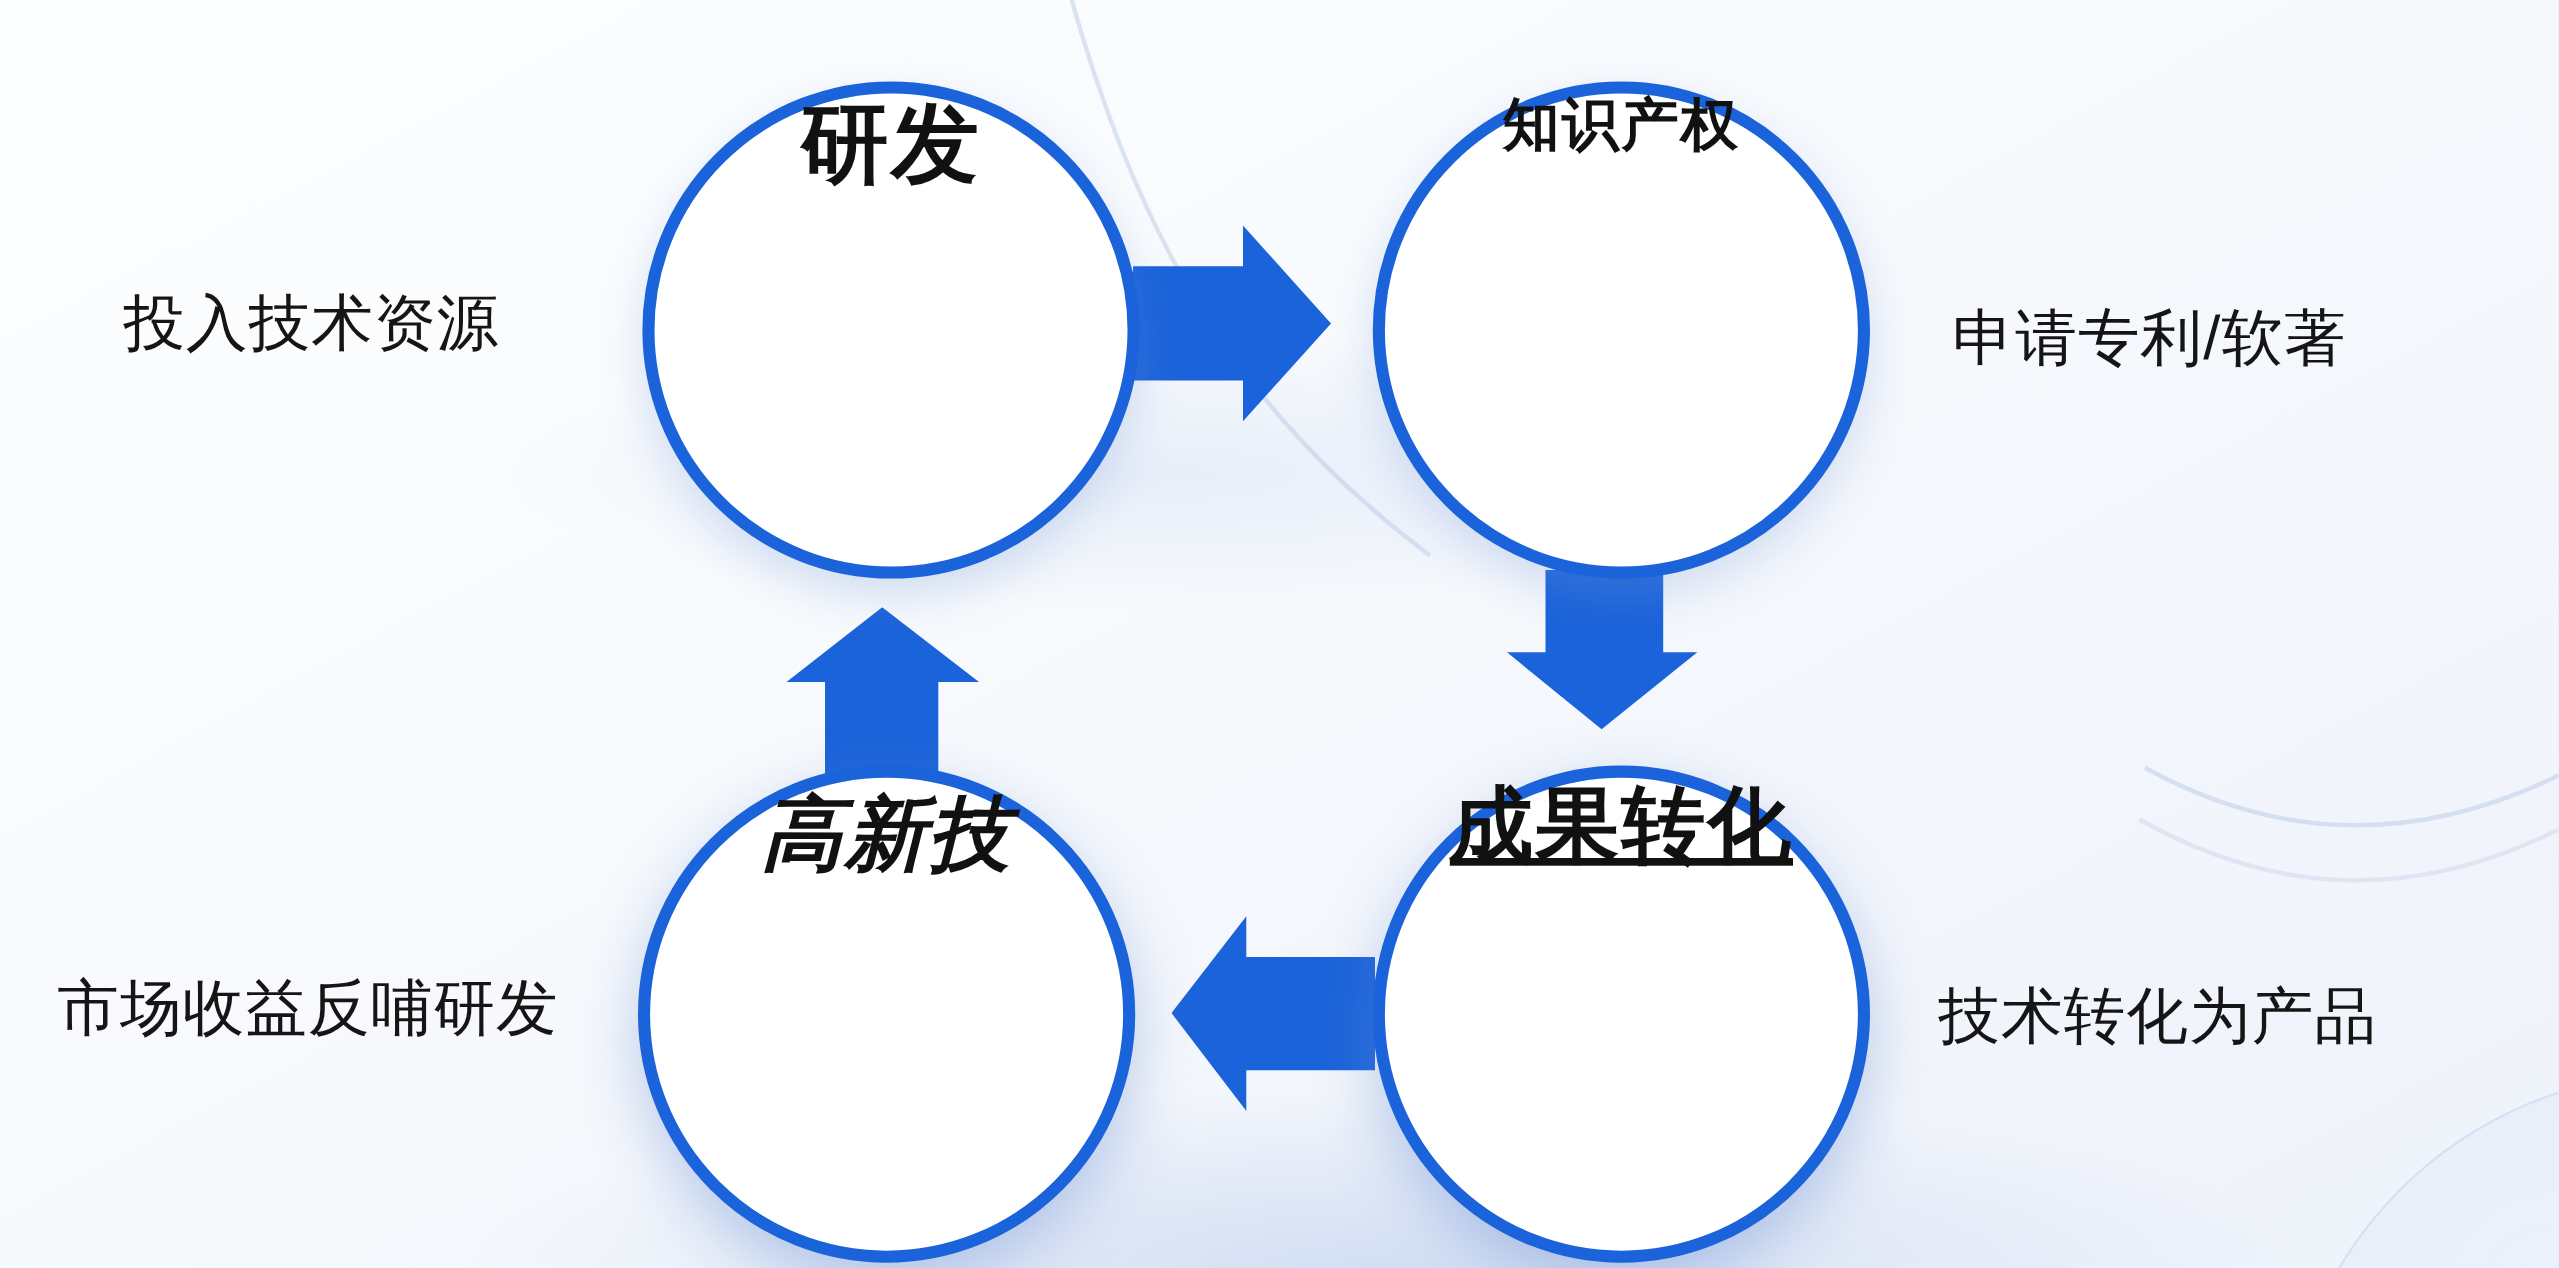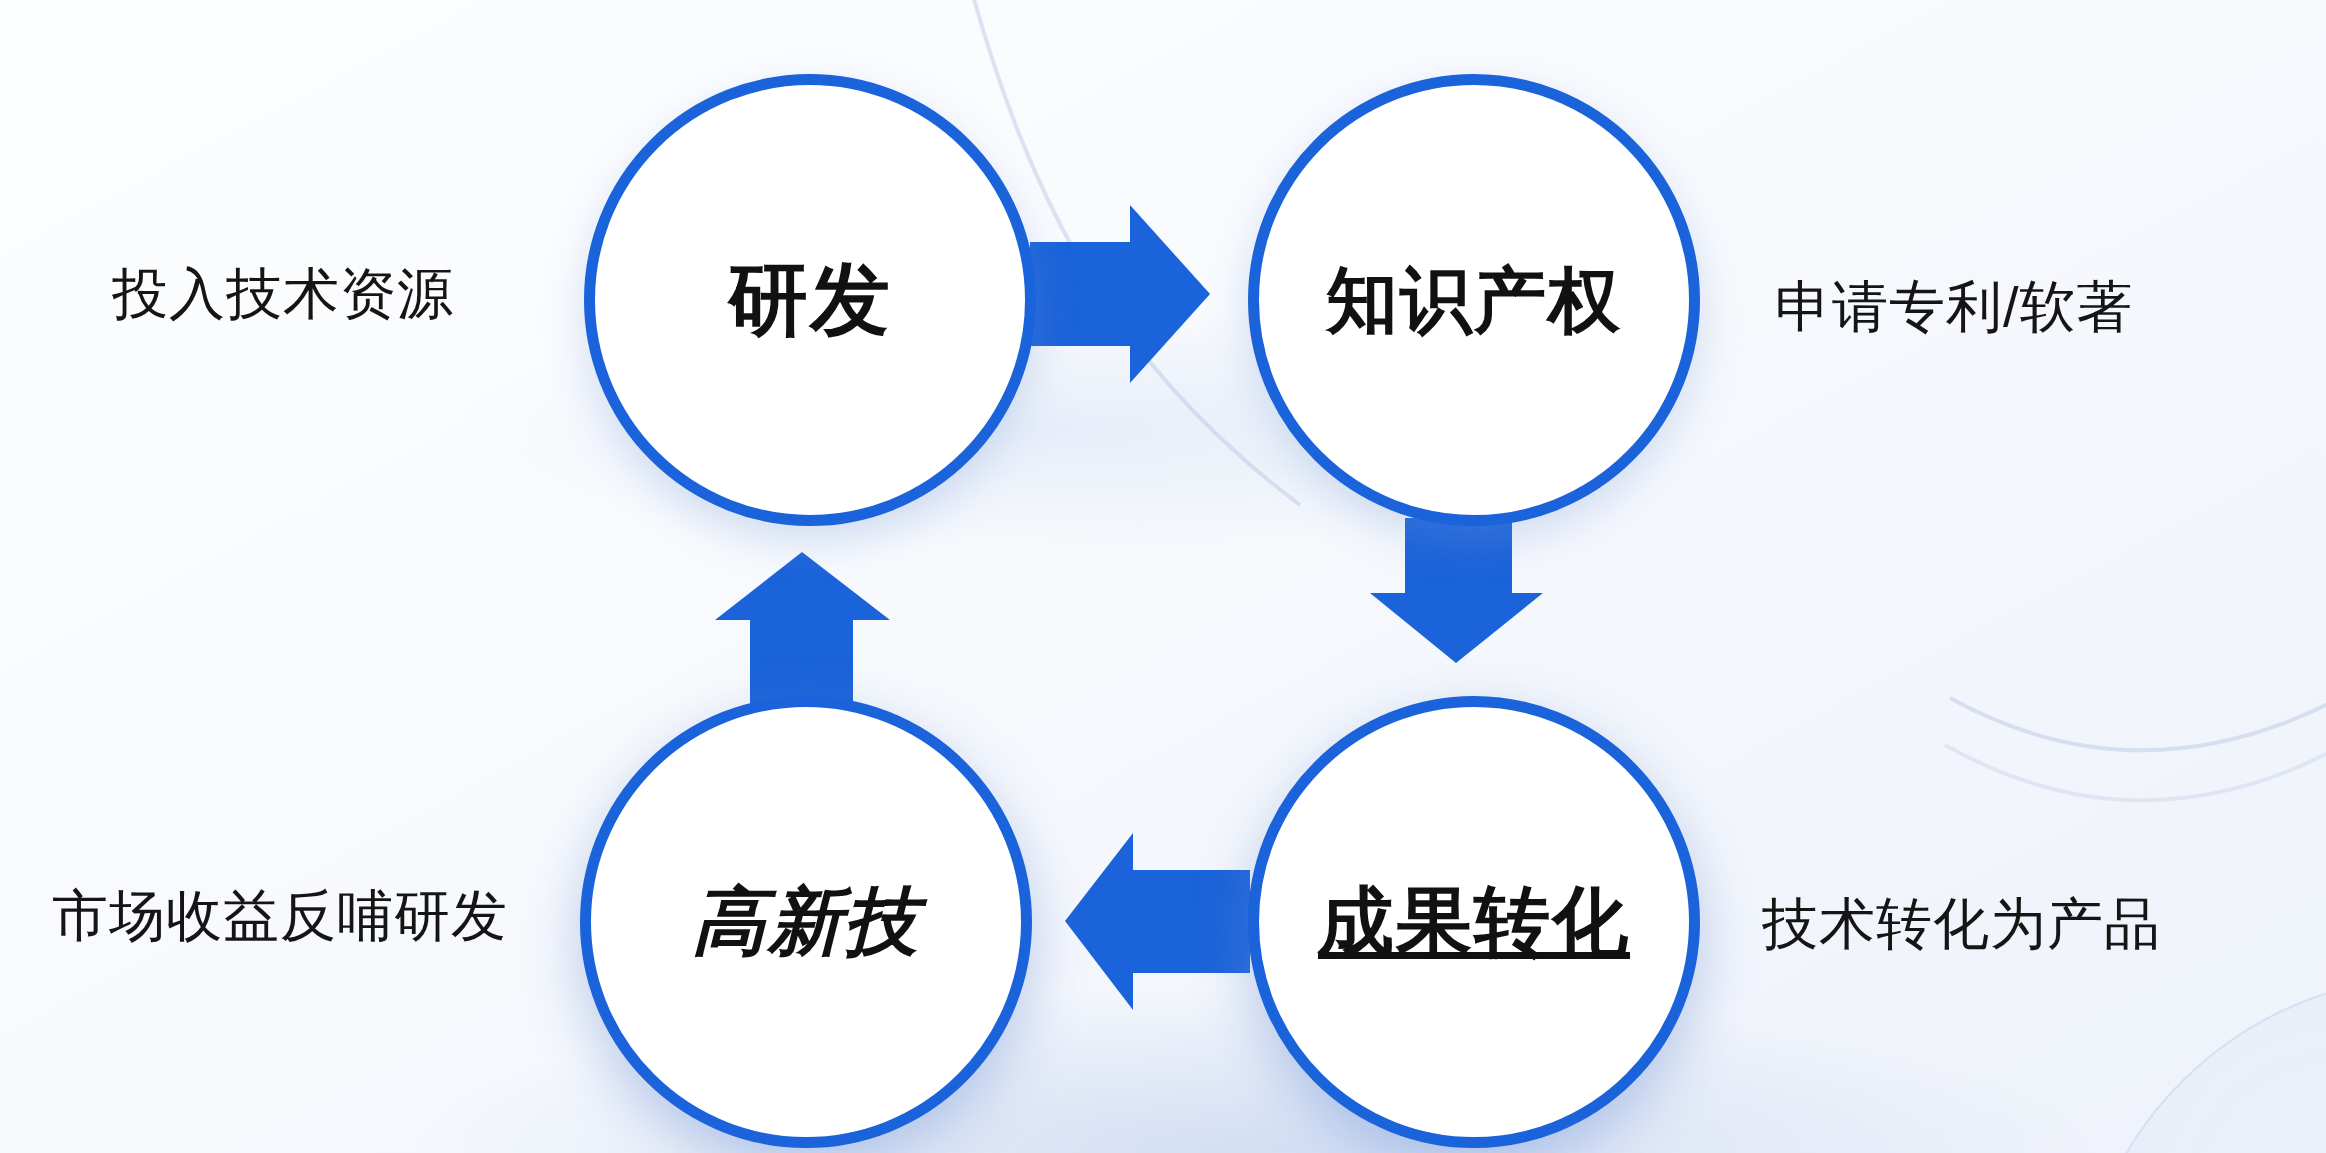--- a/index.html
+++ b/index.html
@@ -23,34 +23,34 @@
     border-radius:50%;z-index:0;
     background:radial-gradient(circle at 35% 30%,rgba(236,241,250,0.95),rgba(222,231,246,0.9));
     border:2px solid rgba(198,211,238,0.55);
   }
   
   .node{
     position:absolute;width:452px;height:452px;border-radius:50%;
     background:#ffffff;
     border:11px solid var(--accent,#1b63da);
     box-sizing:border-box;
-    display:flex;align-items:center;justify-content:center;text-align:center;
+    display:flex;align-items:flex-start;justify-content:center;text-align:center;
     z-index:2;
   }
   .node.top{box-shadow:0 16px 42px rgba(115,150,215,0.28);}
   .node.bottom{box-shadow:0 20px 55px rgba(105,140,210,0.42);}
   #node-rd{left:584px;top:74px;}
   #node-ip{left:1248px;top:74px;}
   #node-hitech{left:580px;top:696px;}
   #node-conv{left:1248px;top:696px;}
   .node-label{
     font-weight:bold;color:#111;line-height:1.15;letter-spacing:2px;
   }
   #node-rd .node-label{font-size:80px;}
-  #node-ip .node-label{font-size:72px;}
+  #node-ip .node-label{font-size:52px;}
   #node-conv .node-label{font-size:76px;text-decoration:underline;}
   #node-hitech .node-label{font-size:74px;line-height:1.4;font-style:italic;}
   
   .arrow{position:absolute;z-index:1;}
   .arrow polygon{fill:var(--accent,#1b63da);}
   #arrow-right{left:1030px;top:205px;}
   #arrow-down{left:1370px;top:518px;}
   #arrow-left{left:1065px;top:833px;}
   #arrow-up{left:715px;top:552px;}
   

